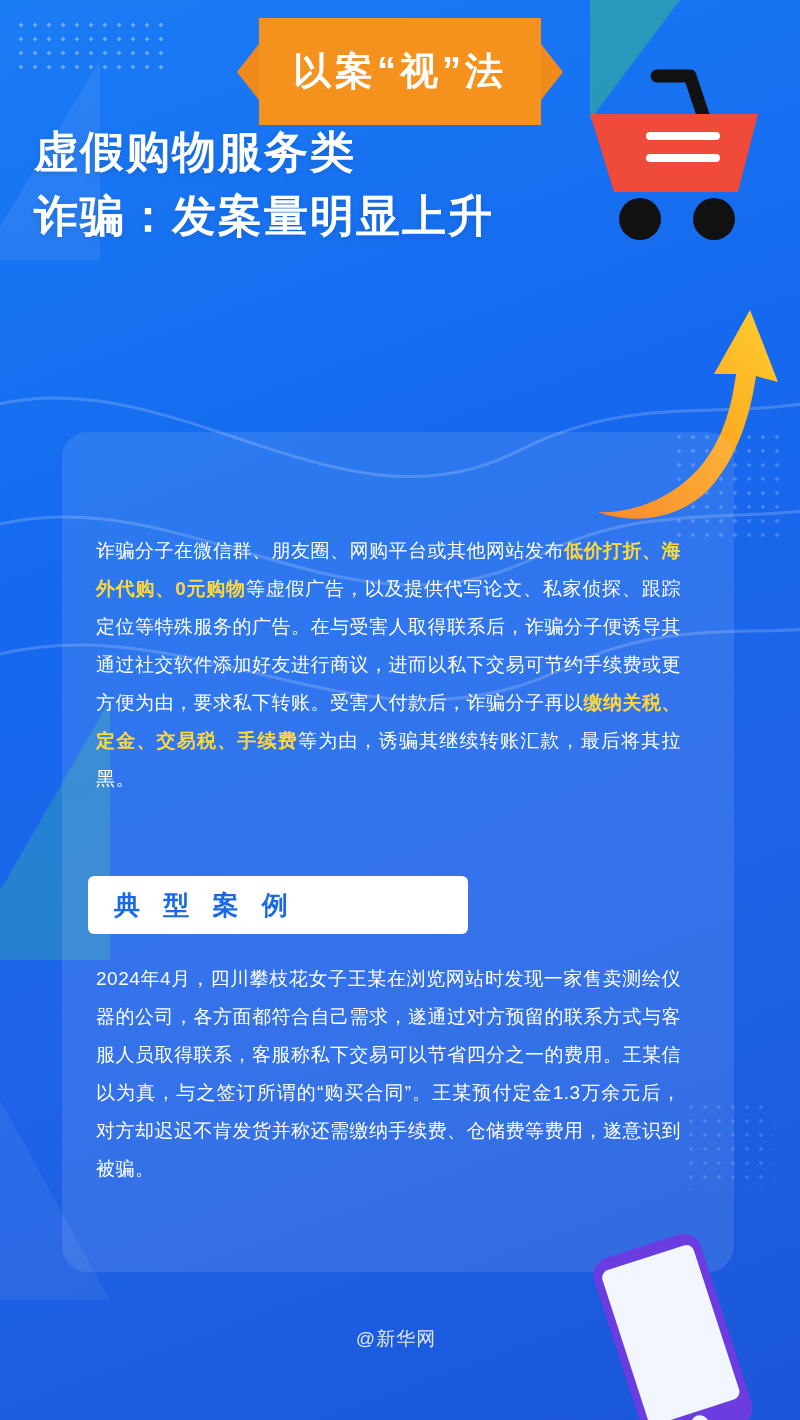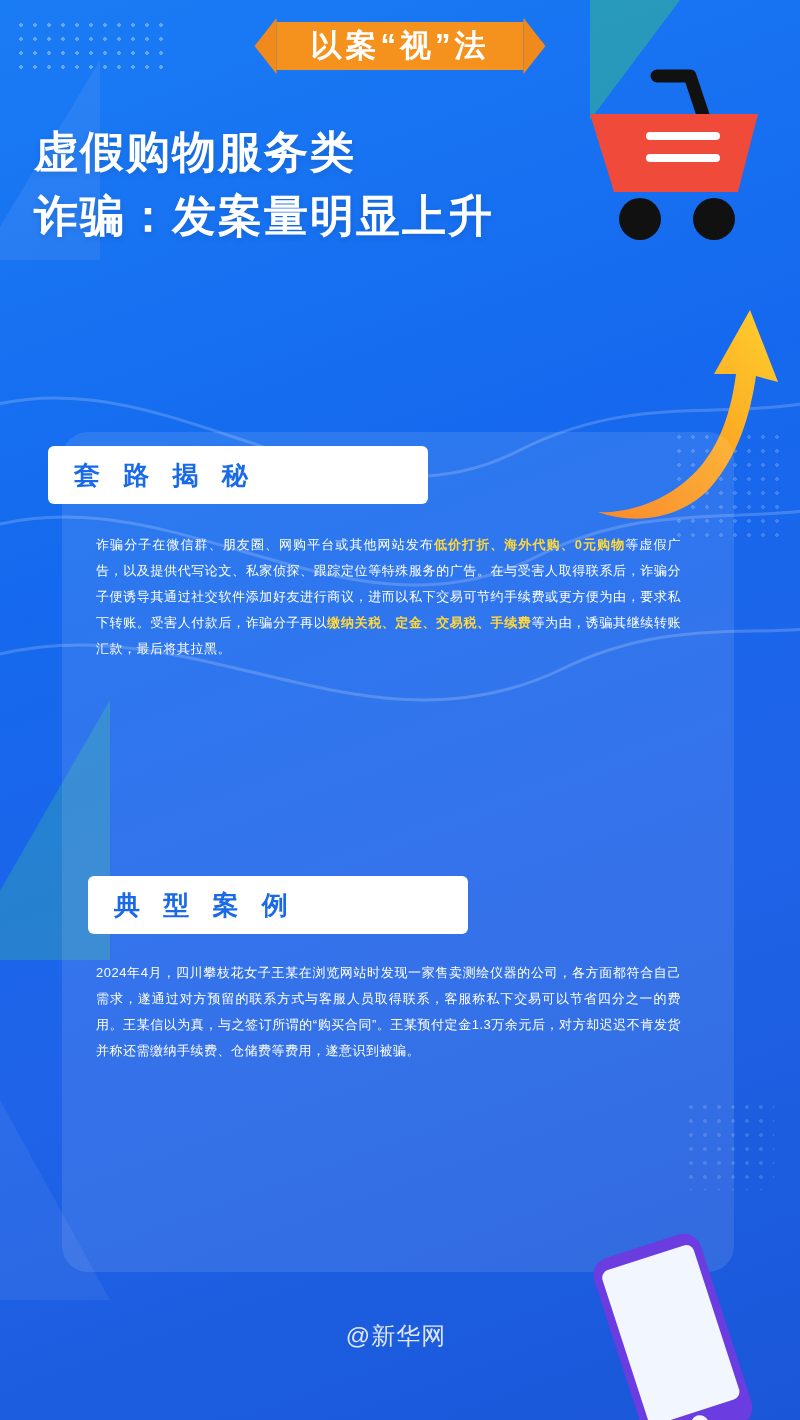--- a/index.html
+++ b/index.html
@@ -68,24 +68,24 @@
     border-right: 22px solid #f08a1c;
   }
   .ribbon-right {
     border-top: 28px solid transparent;
     border-bottom: 28px solid transparent;
     border-left: 22px solid #f08a1c;
   }
   .ribbon-body {
     background: #f5921e;
     color: #ffffff;
-    font-size: 31px;
+    font-size: 38px;
     font-weight: bold;
     letter-spacing: 4px;
-    padding: 3px 34px;
+    padding: 28px 34px;
     white-space: nowrap;
   }
 
   
   .headline {
     position: absolute;
     top: 120px; left: 34px;
     width: 640px;
     color: #ffffff;
     font-size: 44px;
@@ -127,38 +127,38 @@
     letter-spacing: 8px;
   }
   .head-1 { top: 446px; }
   .head-2 { top: 876px; margin-left: 40px; }
 
   .body-text {
     position: absolute;
     left: 96px;
     width: 585px;
     color: #ffffff;
-    font-size: 13px;
+    font-size: 19px;
     line-height: 2.0;
     letter-spacing: 0.5px;
     text-align: justify;
   }
   .body-1 { top: 532px; }
   .body-2 { top: 960px; }
   .hl { color: #ffd83d; font-weight: bold; }
 
   
   .phone { position: absolute; right: 10px; bottom: 0px; width: 230px; height: 190px; }
 
   .watermark {
     position: absolute;
     left: 0; right: 8px; bottom: 68px;
     text-align: center;
     color: rgba(255,255,255,0.85);
-    font-size: 24px;
+    font-size: 19px;
     letter-spacing: 1px;
   }
 </style>
 </head>
 <body>
 
 <div class="poster">
 
   <div class="deco deco-tri-1"></div>
   <div class="deco deco-tri-2"></div>
@@ -199,23 +199,20 @@
     <div class="ribbon-right"></div>
   </div>
 
   <div class="headline">
     <span class="line1">虚假购物服务类</span>
     <span class="line2">诈骗：发案量明显上升</span>
   </div>
 
   <div class="card"></div>
 
-  <div class="section-head head-1">
-    <span>套 路 揭 秘</span>
-  </div>
   <div class="body-text body-1"><span>诈骗分子在微信群、朋友圈、网购平台或其他网站发布</span><span class="hl">低价打折、海外代购、0元购物</span><span>等虚假广告，以及提供代写论文、私家侦探、跟踪定位等特殊服务的广告。在与受害人取得联系后，诈骗分子便诱导其通过社交软件添加好友进行商议，进而以私下交易可节约手续费或更方便为由，要求私下转账。受害人付款后，诈骗分子再以</span><span class="hl">缴纳关税、定金、交易税、手续费</span><span>等为由，诱骗其继续转账汇款，最后将其拉黑。</span></div>
 
   <div class="section-head head-2">
     <span>典 型 案 例</span>
   </div>
   <div class="body-text body-2"><span>2024年4月，四川攀枝花女子王某在浏览网站时发现一家售卖测绘仪器的公司，各方面都符合自己需求，遂通过对方预留的联系方式与客服人员取得联系，客服称私下交易可以节省四分之一的费用。王某信以为真，与之签订所谓的“购买合同”。王某预付定金1.3万余元后，对方却迟迟不肯发货并称还需缴纳手续费、仓储费等费用，遂意识到被骗。</span></div>
 
   <svg class="phone" viewBox="0 0 230 190">
     <g transform="rotate(-18 115 95)">
       <rect x="52" y="10" width="112" height="200" rx="18" fill="#6b3ce0"></rect>

